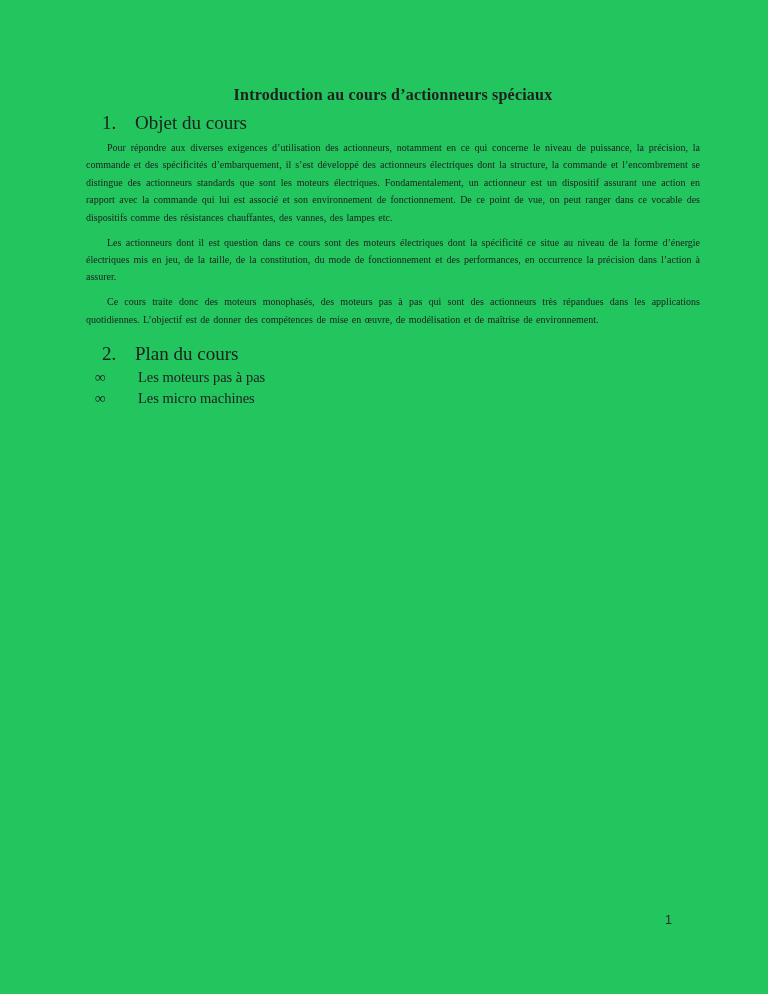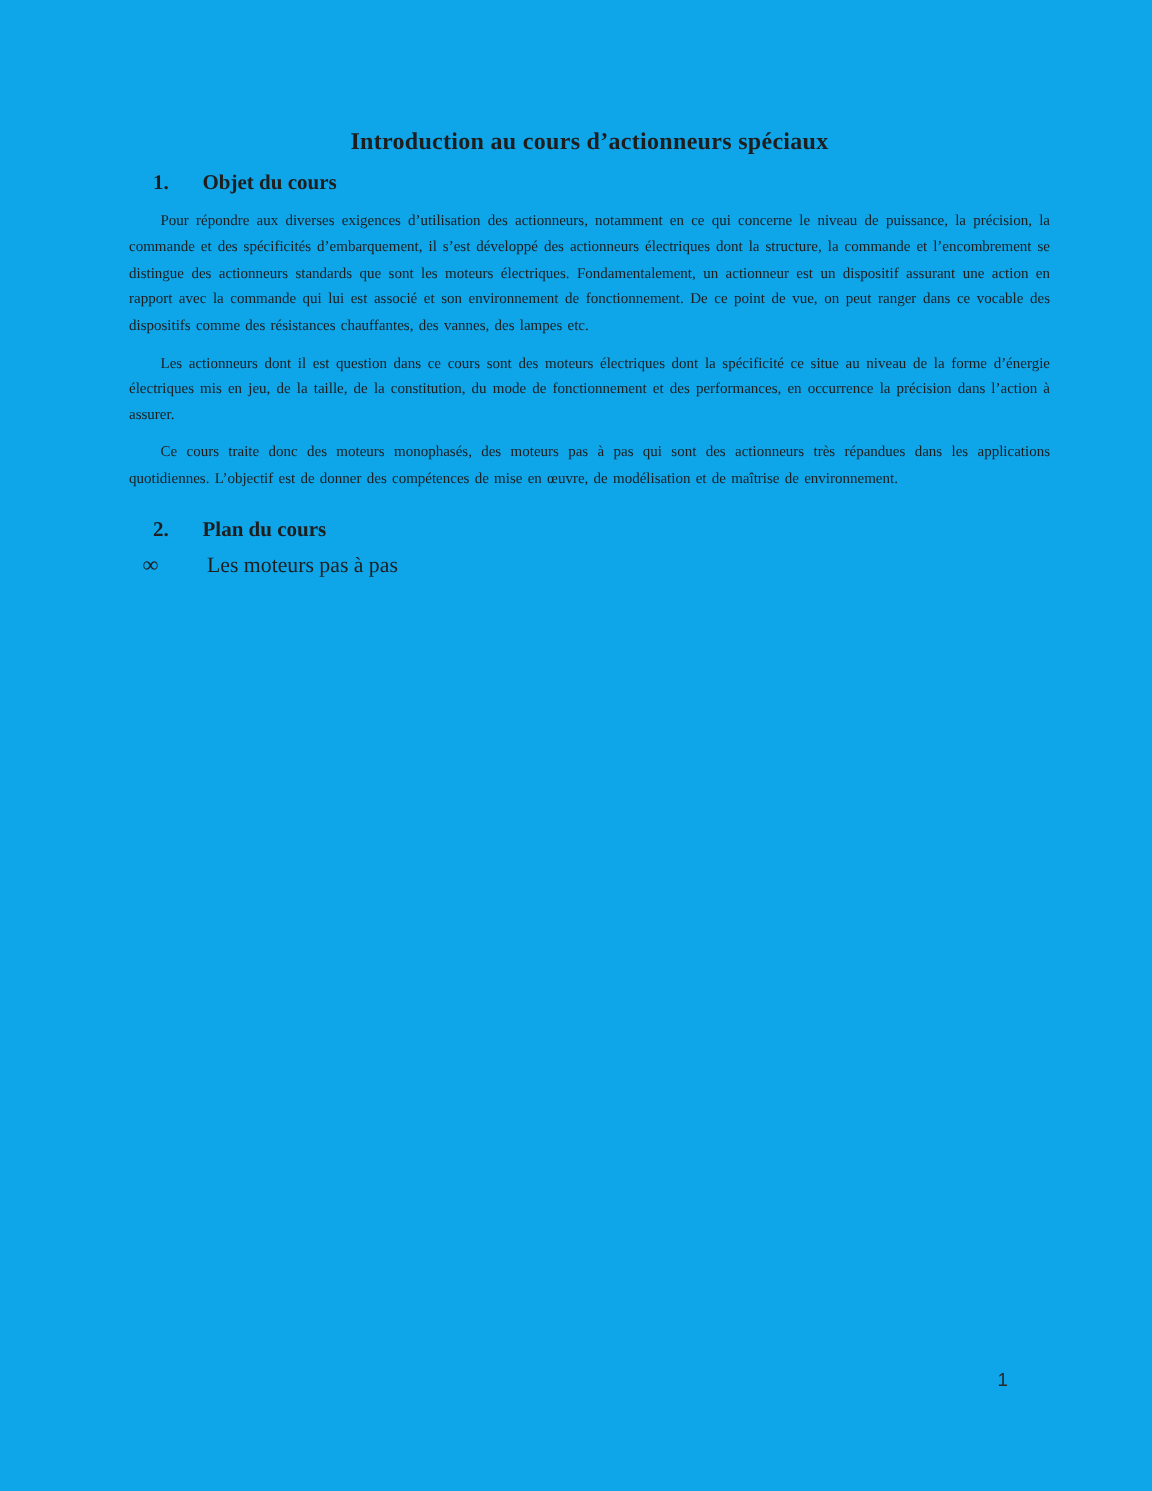--- a/index.html
+++ b/index.html
@@ -4,42 +4,42 @@
 <style>
   html, body {
     margin: 0;
     padding: 0;
     background: #ffffff;
   }
   .page {
     position: relative;
     width: 768px;
     height: 994px;
-    background: #0ea5e9;
+    background: #22c55e;
     font-family: "Liberation Serif", "DejaVu Serif", serif;
     color: #1e1e1e;
     overflow: hidden;
     box-sizing: border-box;
   }
   .content {
     box-sizing: border-box;
     padding: 84px 68px 0 86px;
   }
   .doc-title {
     font-size: 16px;
     line-height: 22px;
     font-weight: bold;
     text-align: center;
     letter-spacing: 0.2px;
     margin: 0 0 7px 0;
   }
   .section-heading {
-    font-size: 14px;
+    font-size: 19px;
     line-height: 19px;
-    font-weight: bold;
+    font-weight: normal;
     margin: 0 0 7px 0;
   }
   .section-heading .num {
     display: inline-block;
     margin-left: 16px;
     width: 33px;
   }
   .para {
     font-size: 10px;
     line-height: 17.4px;
@@ -95,18 +95,21 @@
     <p class="para">Ce cours traite donc des moteurs monophasés, des moteurs pas à pas qui sont des actionneurs très répandues dans les applications quotidiennes. L’objectif est de donner des compétences de mise en œuvre, de modélisation et de maîtrise de environnement.</p>
 
     <div class="section-heading second">
       <span class="num">2.</span><span>Plan du cours</span>
     </div>
 
     <div class="bullet-list">
       <div class="bullet-item">
         <span class="bullet">∞</span><span>Les moteurs pas à pas</span>
       </div>
+      <div class="bullet-item">
+        <span class="bullet">∞</span><span>Les micro machines</span>
+      </div>
     </div>
 
   </div>
 
   <div class="page-number">1</div>
 </div>
 
 </body></html>

